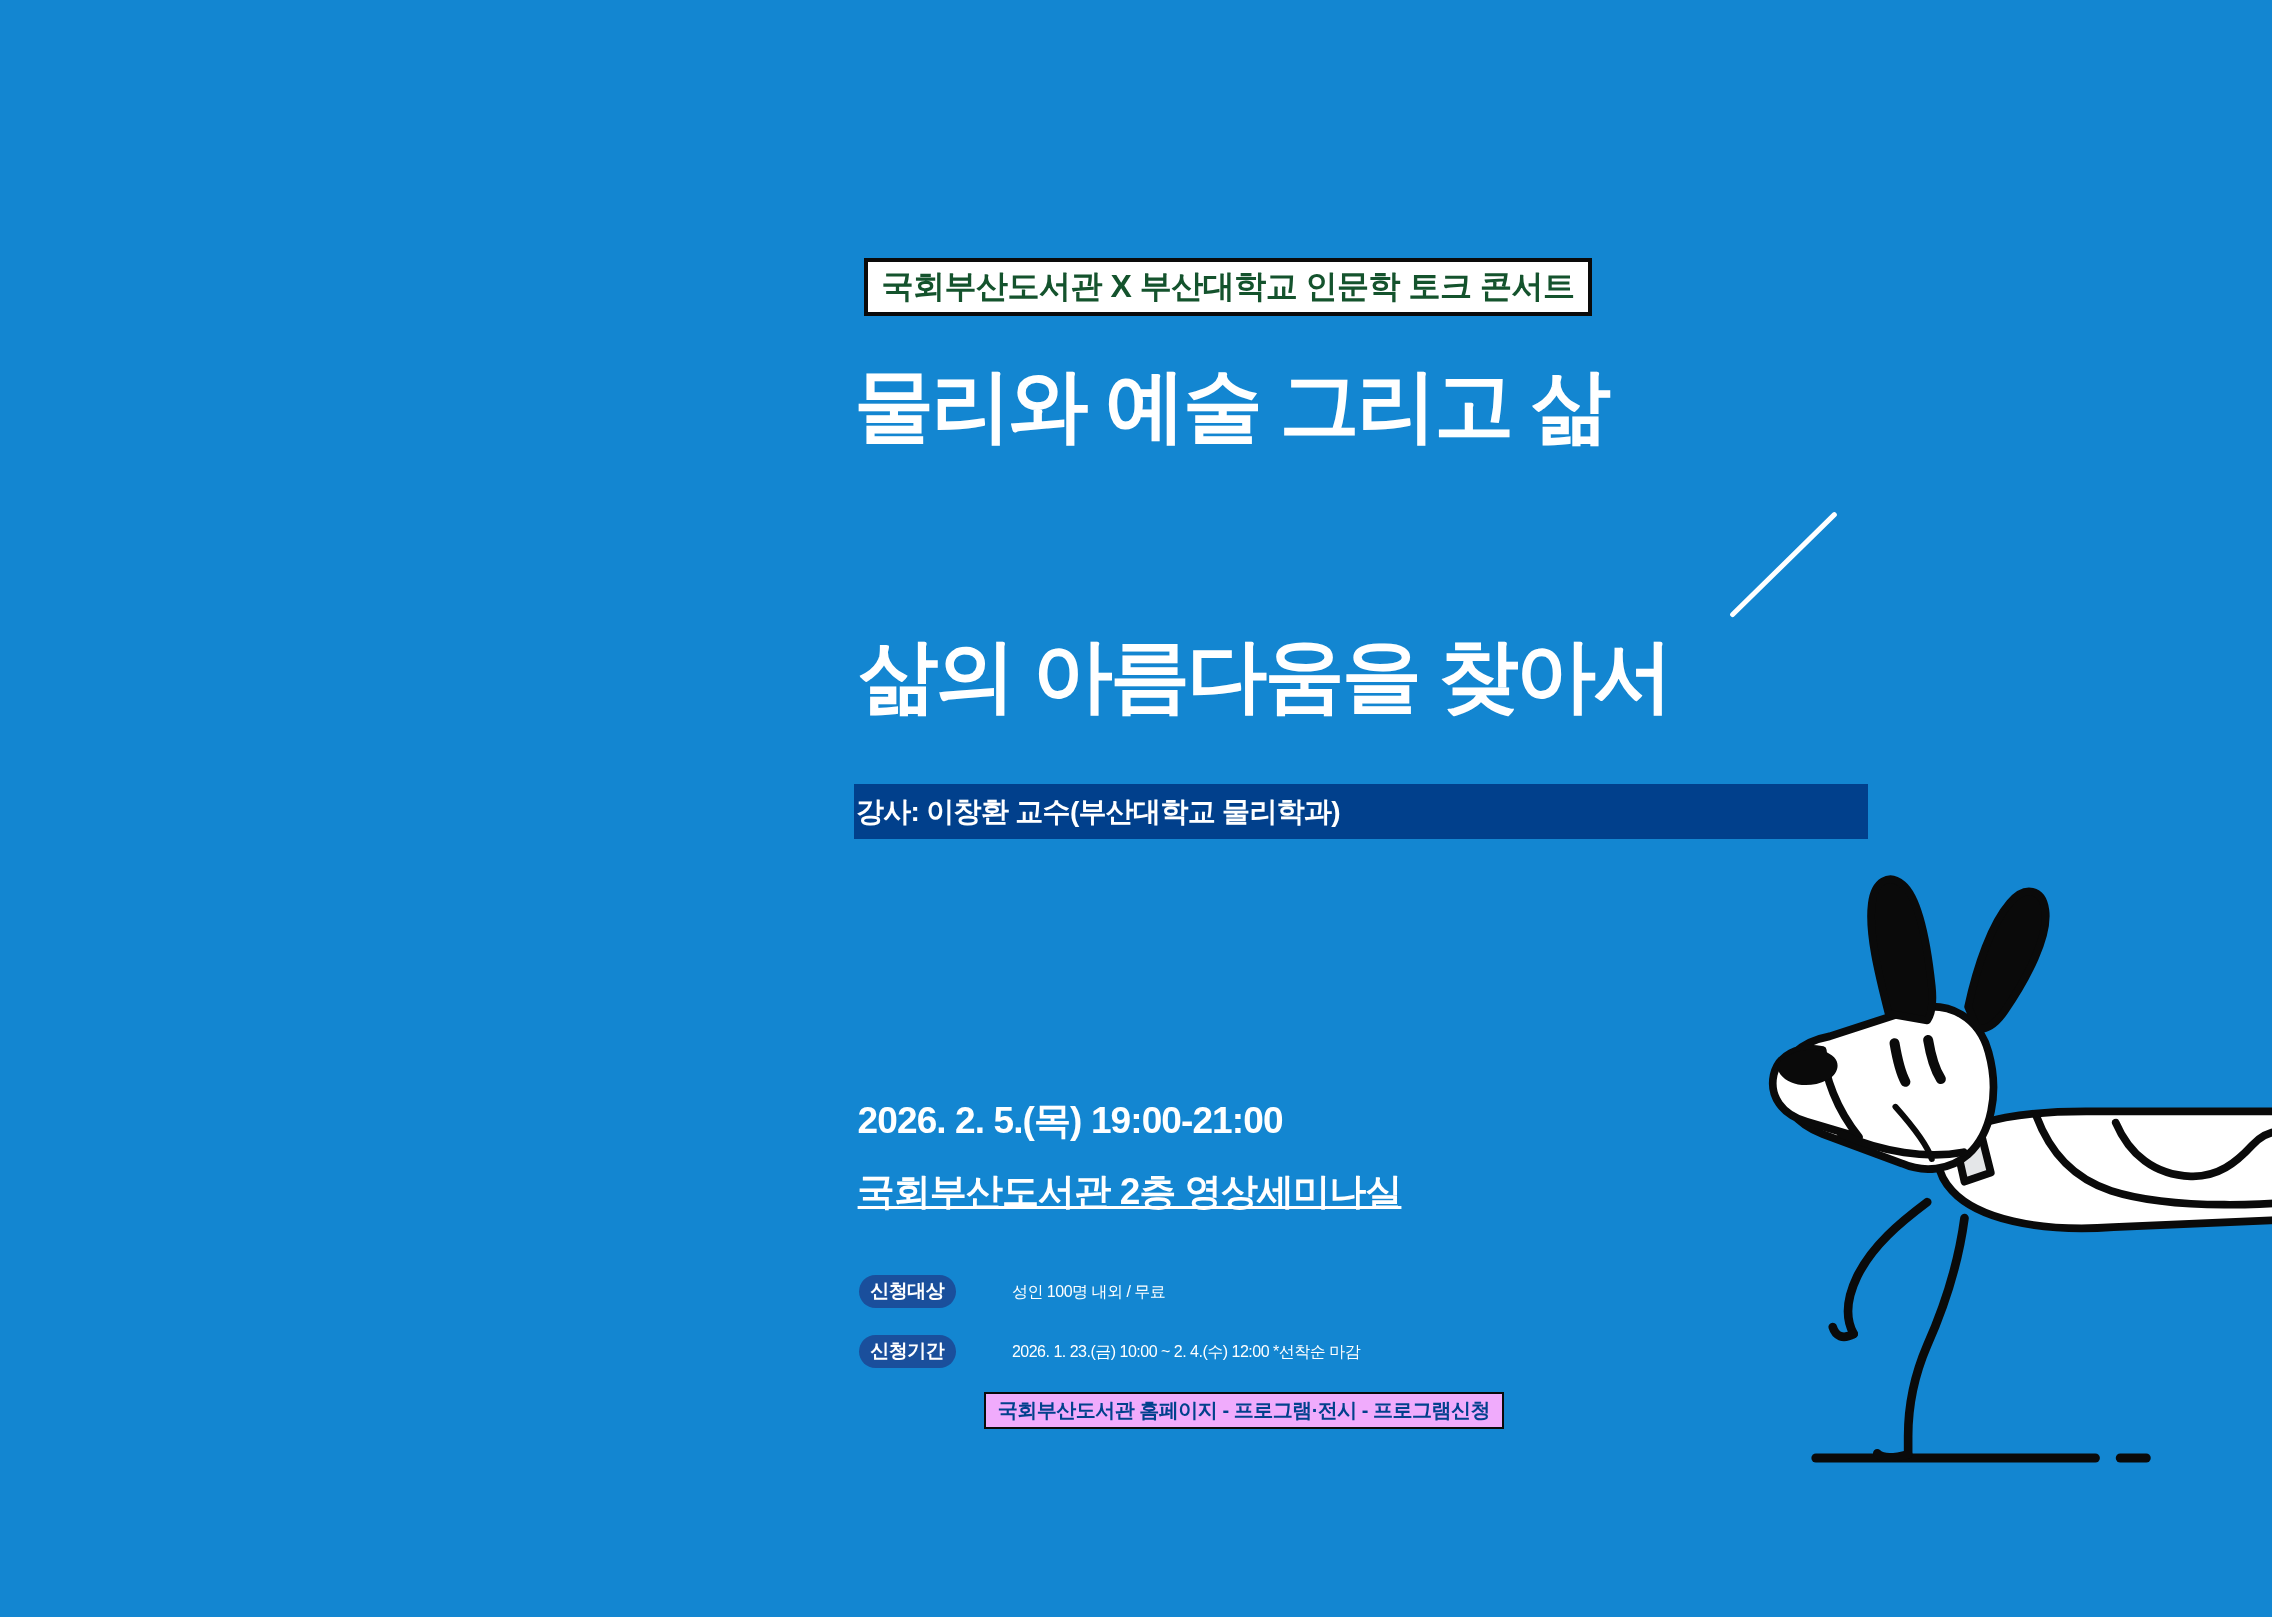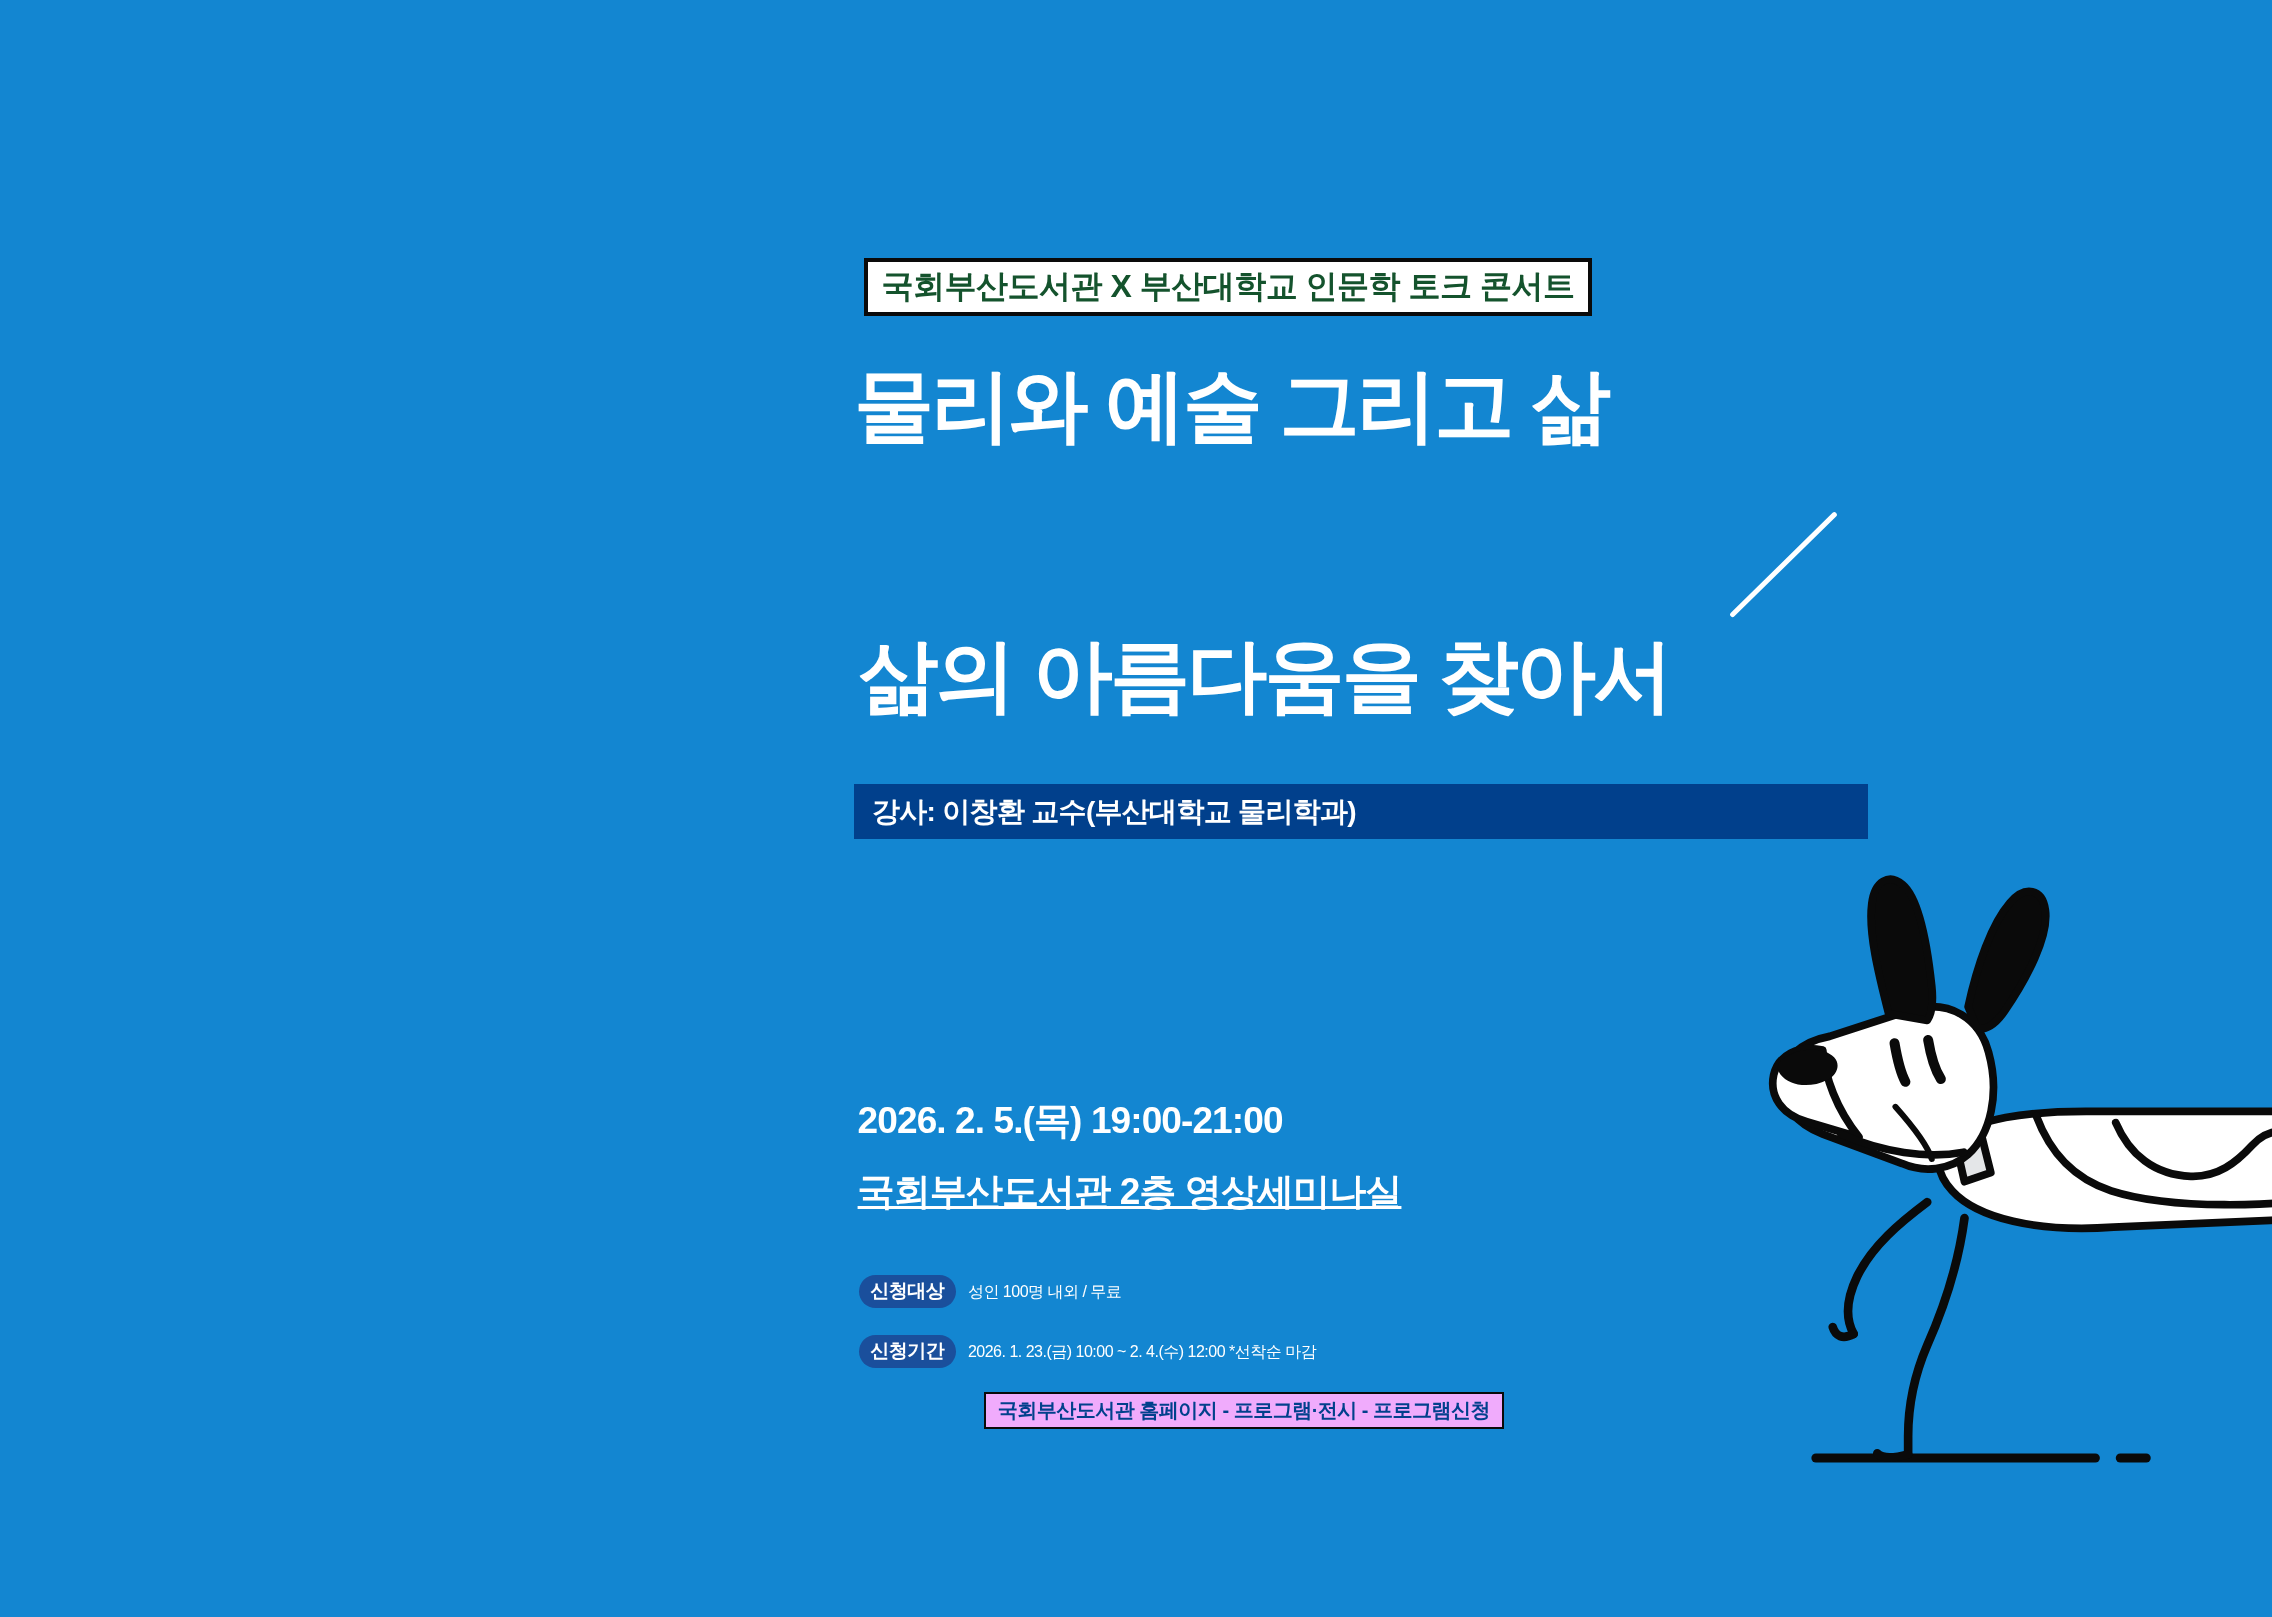--- a/index.html
+++ b/index.html
@@ -67,21 +67,21 @@
     background: #01408c;
     display: flex;
     align-items: center;
   }
   #speaker-bar .spk-text {
     color: #ffffff;
     font-size: 28px;
     font-weight: 700;
     letter-spacing: -0.7px;
     white-space: nowrap;
-    padding-left: 18px;
+    padding-left: 2px;
   }
 
   
   .bigline {
     position: absolute;
     color: #ffffff;
     font-size: 37px;
     font-weight: 700;
     letter-spacing: -0.9px;
     white-space: nowrap;
@@ -90,20 +90,21 @@
   #date-line  { left: 3.6px; top: 1102px; }
   #venue-line { left: 3.6px; top: 1173px; text-decoration: underline; }
 
   
   .detail-row {
     position: absolute;
     left: 4.5px;
     display: flex;
     align-items: center;
     white-space: nowrap;
+    gap: 44px;
   }
   #detail-row-0 { top: 1275px; }
   #detail-row-1 { top: 1335px; text-align: center; }
 
   .pill {
     background: #1a4f9c;
     color: #ffffff;
     font-size: 19px;
     font-weight: 700;
     letter-spacing: -0.5px;

